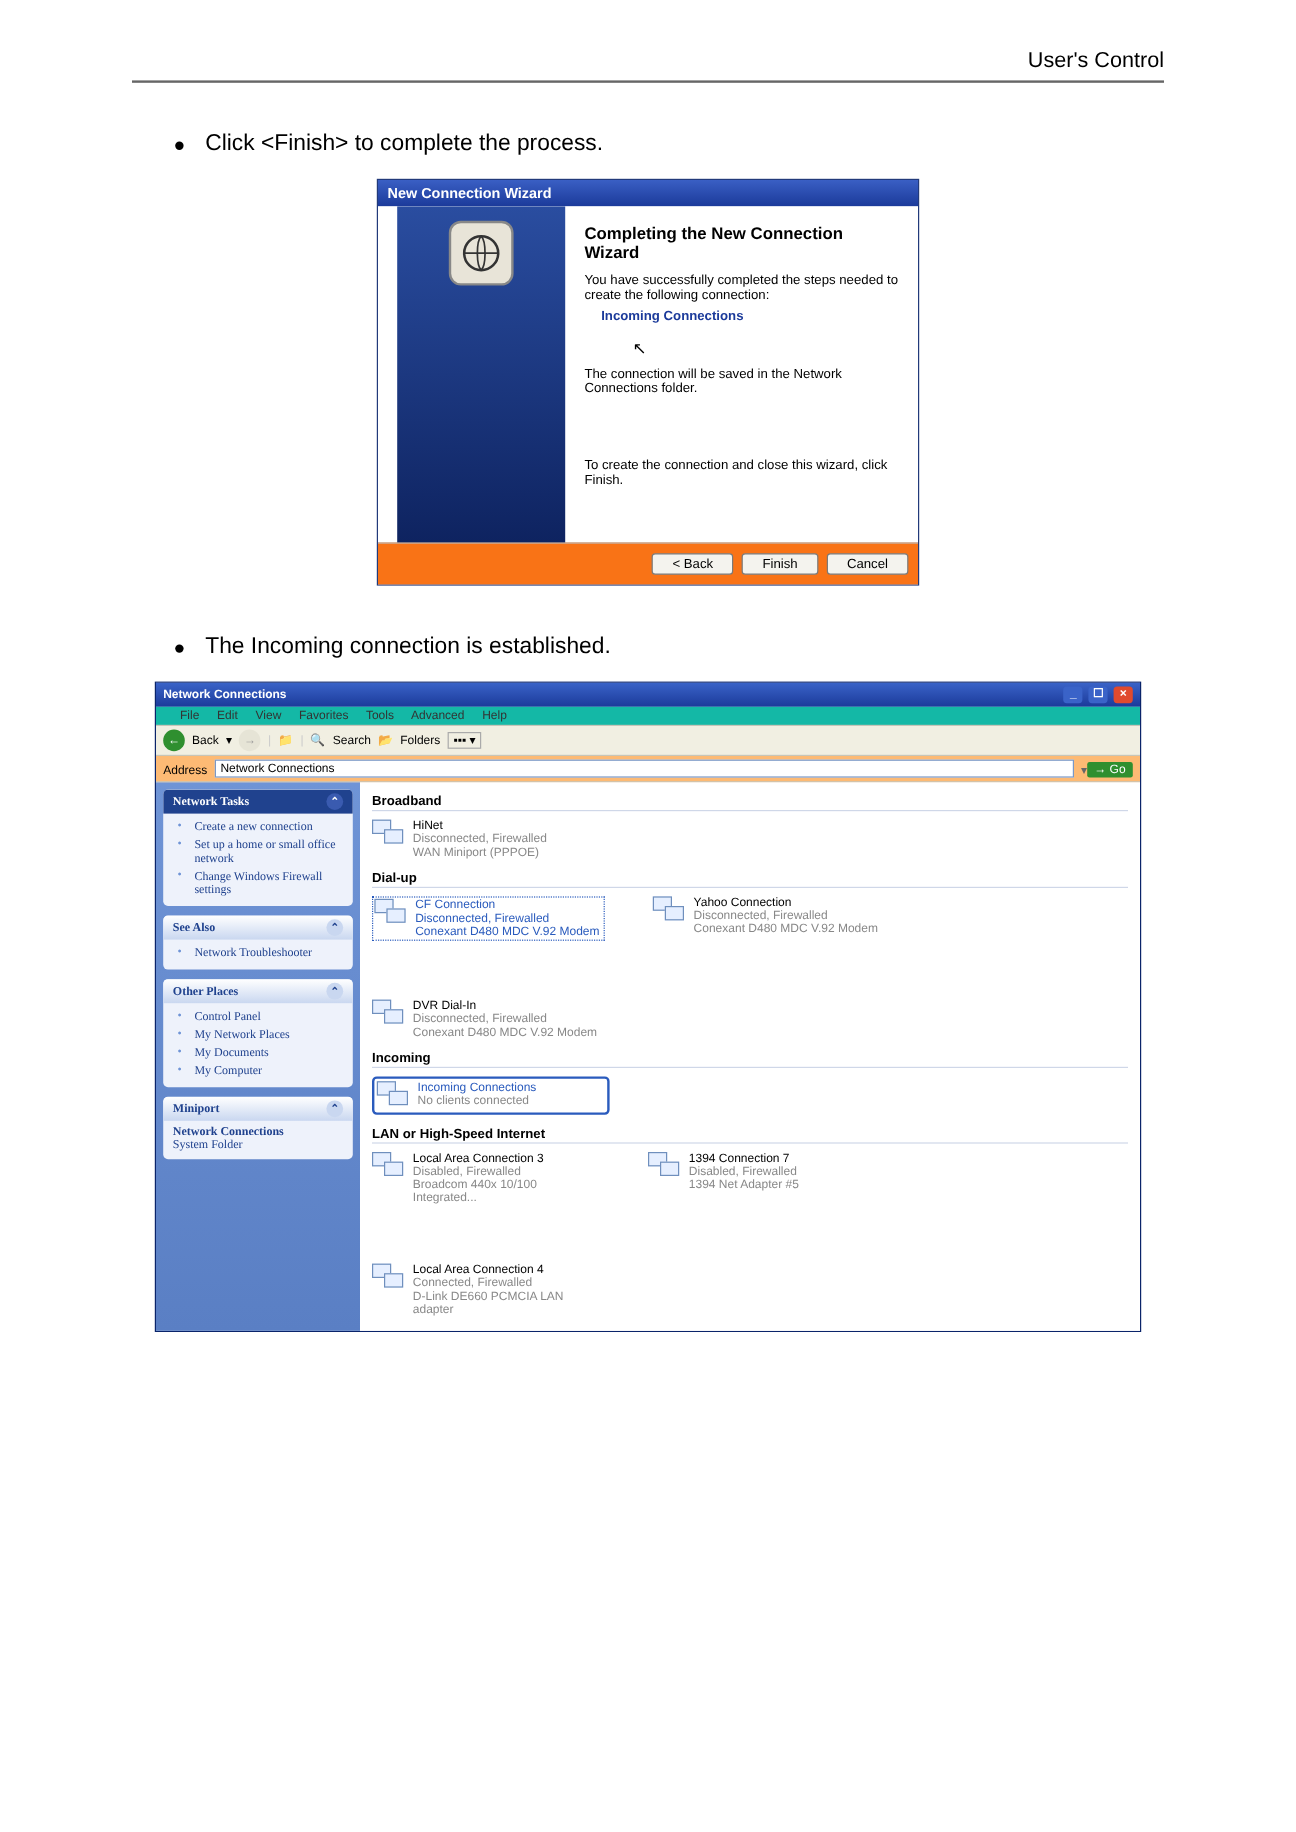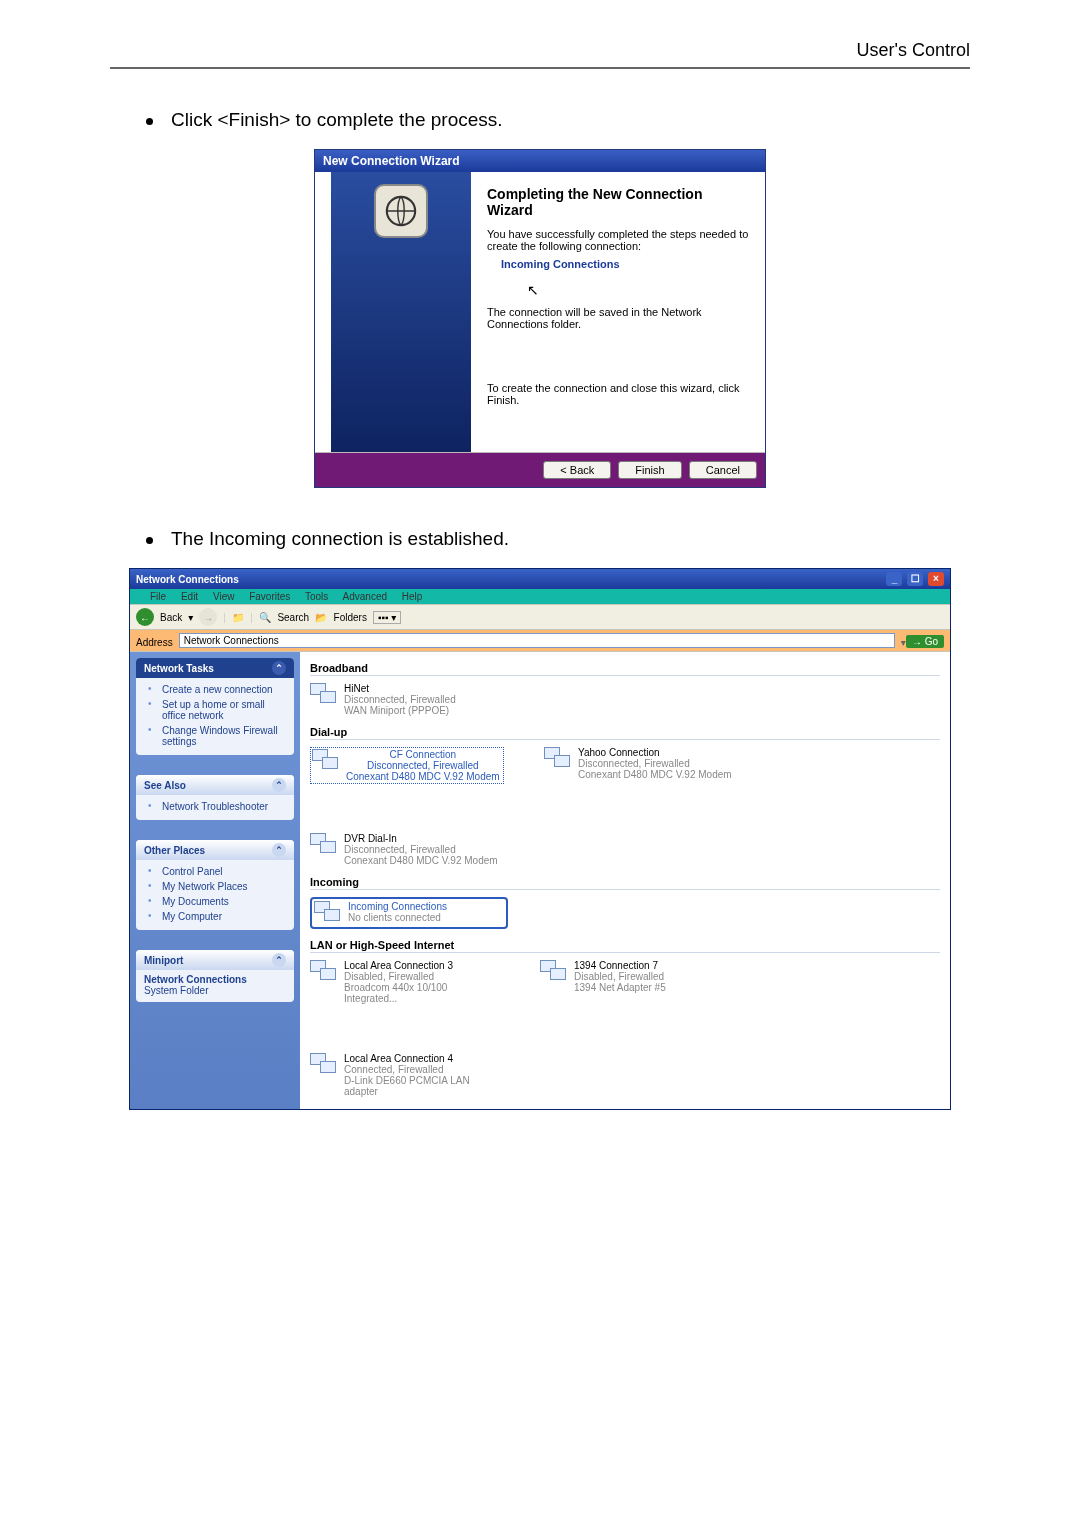--- a/index.html
+++ b/index.html
@@ -82,21 +82,21 @@
   .wizard-right h2 {
     font-size: 14px;
     margin: 0 0 10px 0;
   }
   .wizard-right .small { font-size: 11px; margin: 6px 0; }
   .wizard-right .blue-bold { color: #1b3a9a; font-weight: bold; margin-left: 14px; }
   .wizard-buttons {
     border-top: 1px solid #bbb;
     padding: 8px;
     text-align: right;
-    background: #701a75;
+    background: #f97316;
   }
   .wizard-buttons button {
     font-size: 11px;
     padding: 2px 16px;
     margin-left: 4px;
     border: 1px solid #7a7a7a;
     background: #f4f3ee;
     border-radius: 3px;
   }
   
@@ -193,22 +193,23 @@
   }
   .nc-side {
     width: 170px;
     background: linear-gradient(#6f94d6, #5a7fc4);
     padding: 6px;
     box-sizing: border-box;
   }
   .side-box {
     background: #eef2fb;
     border-radius: 4px;
-    margin-bottom: 20px;
+    margin-bottom: 8px;
     overflow: hidden;
+    font-family: Liberation Serif, serif;
   }
   .side-head {
     background: linear-gradient(#fff, #c9d7f0);
     padding: 3px 8px;
     font-weight: bold;
     color: #20428e;
     display: flex;
     justify-content: space-between;
     align-items: center;
   }
@@ -281,21 +282,20 @@
     position: absolute;
   }
   .conn .ic .moni.a { left: 0; top: 0; }
   .conn .ic .moni.b { left: 10px; top: 8px; }
   .conn .txt .t1 { color: #000; }
   .conn .txt .t2 { color: #888; }
   .conn .txt .t3 { color: #888; }
   .conn.sel {
     border: 1px dotted #2a5bbd;
     padding: 1px;
-    text-align: center;
   }
   .conn.sel .t1 { color: #2a5bbd; }
 </style>
 </head>
 <body>
 
 <div class="page">
   <div class="header-right">User's Control</div>
 
   <div class="bullet-row">

